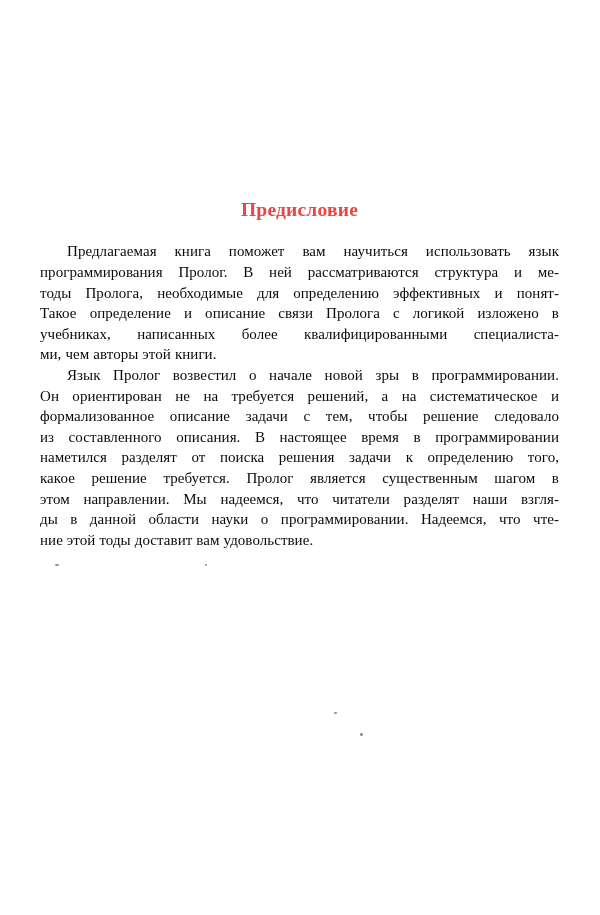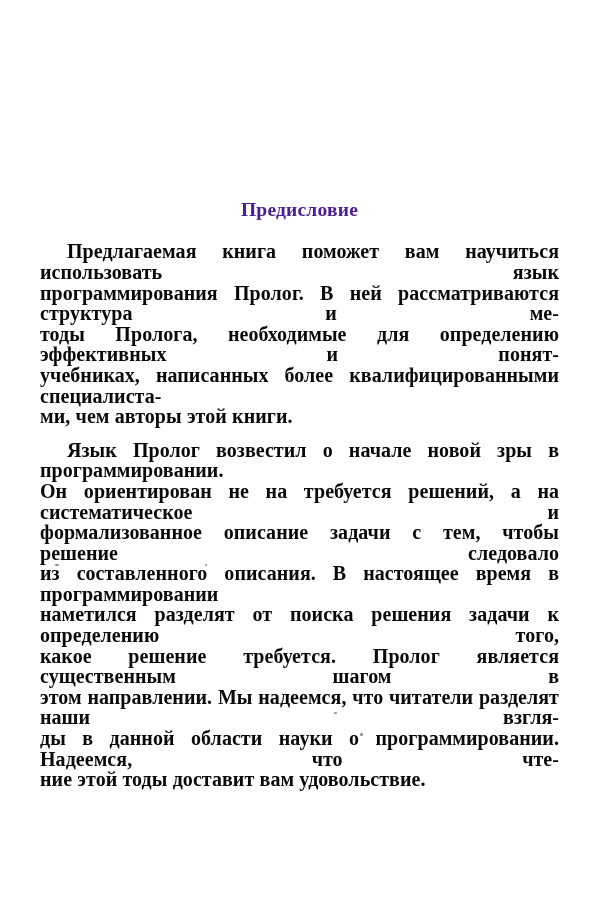--- a/index.html
+++ b/index.html
@@ -30,38 +30,38 @@
     width: 519px;
   }
 
   .chapter-title {
     text-align: center;
     font-size: 19.5px;
     font-weight: bold;
     letter-spacing: 0.2px;
     line-height: 1.2;
     margin: 0 0 20px 0;
-    color: #4c1d95;
+    color: #ef4444;
   }
 
   .para {
     margin: 0;
-    font-size: 20px;
-    font-weight: bold;
+    font-size: 15px;
+    font-weight: normal;
     line-height: 20.6px;
     text-align: justify;
     text-justify: inter-word;
     letter-spacing: 0.05px;
     word-spacing: 0.2px;
     color: #0a0a0a;
     hyphens: manual;
   }
 
   .para + .para {
-    margin-top: 13px;
+    margin-top: 0;
   }
 
   .para .indent {
     display: inline-block;
     width: 27px;
   }
 
   
   .line {
     display: block;
@@ -87,20 +87,21 @@
 <div class="page">
 
   <div class="text-block">
 
     <h1 class="chapter-title">Предисловие</h1>
 
     <p class="para">
       <span class="line"><span class="indent"></span><span>Предлагаемая книга поможет вам научиться использовать язык</span></span>
       <span class="line">программирования Пролог. В ней рассматриваются структура и ме-</span>
       <span class="line">тоды Пролога, необходимые для определению эффективных и понят-</span>
+      <span class="line">Такое определение и описание связи Пролога с логикой изложено в</span>
       <span class="line">учебниках, написанных более квалифицированными специалиста-</span>
       <span class="line last">ми, чем авторы этой книги.</span>
     </p>
 
     <p class="para">
       <span class="line"><span class="indent"></span><span>Язык Пролог возвестил о начале новой зры в программировании.</span></span>
       <span class="line">Он ориентирован не на требуется решений, а на систематическое и</span>
       <span class="line">формализованное описание задачи с тем, чтобы решение следовало</span>
       <span class="line">из составленного описания. В настоящее время в программировании</span>
       <span class="line">наметился разделят от поиска решения задачи к определению того,</span>

